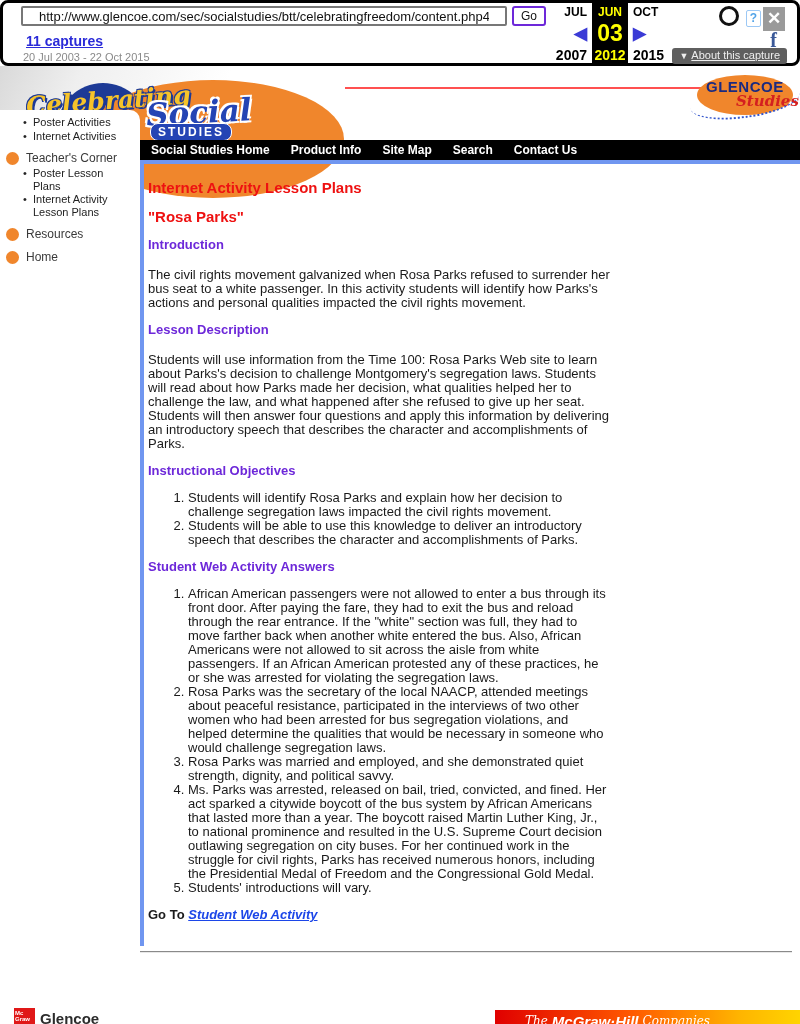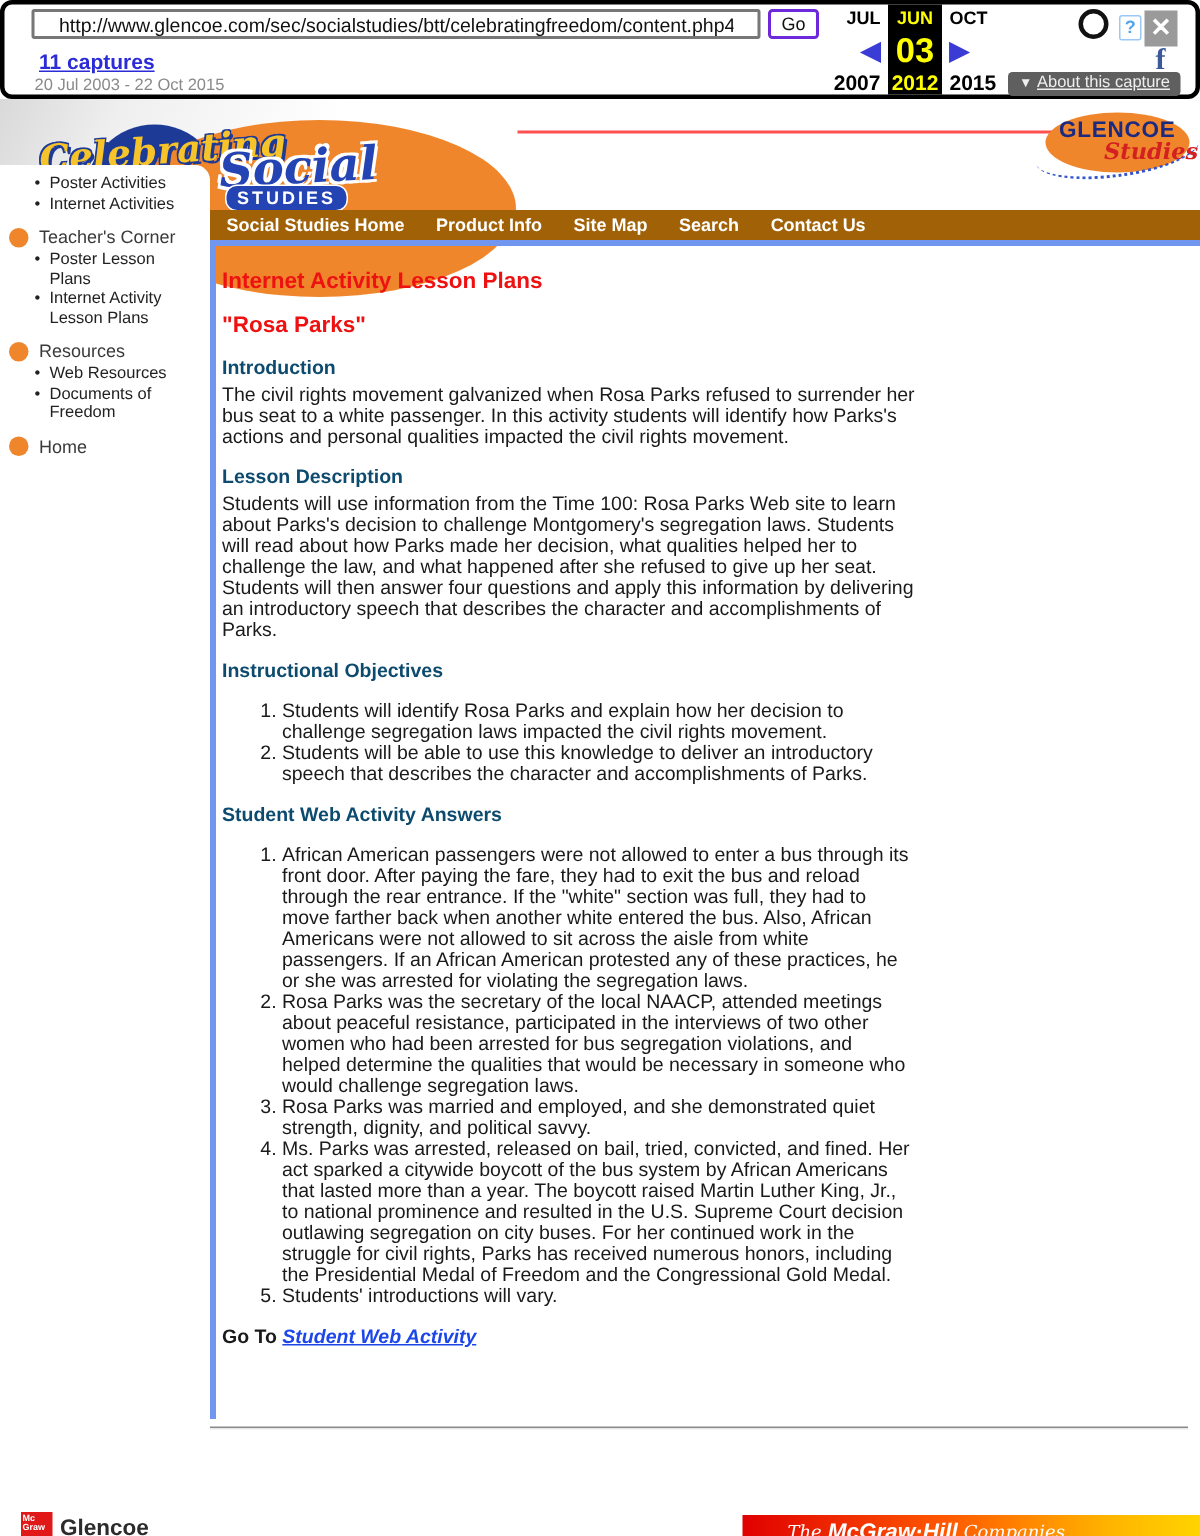--- a/index.html
+++ b/index.html
@@ -133,21 +133,21 @@
   }
   .go-online {
     position: absolute; left: 736px; top: 26px;
     font-family: "DejaVu Serif", serif; font-style: italic; font-weight: bold;
     font-size: 15px; color: #d42020; z-index: 4;
   }
 
   
   .navbar {
     position: absolute; top: 140px; left: 140px; width: 660px; height: 20px;
-    background: #a16207; display: flex; align-items: center; gap: 21px;
+    background: #000000; display: flex; align-items: center; gap: 21px;
     padding-left: 11px; z-index: 5;
   }
   .navbar span {
     color: #fff; font-size: 12px; font-weight: bold; cursor: pointer; white-space: nowrap;
   }
   .nav-strip {
     position: absolute; top: 160px; left: 140px; width: 660px; height: 4px;
     background: #7096f0; z-index: 5;
   }
   .content-border {
@@ -175,22 +175,22 @@
   }
   .sb-items li::before { content: "\2022"; position: absolute; left: 0; top: 0; }
 
   
   .main {
     position: absolute; left: 148px; top: 164px; width: 470px; z-index: 4;
     font-size: 13px; line-height: 14px;
   }
   .main h1 { font-size: 15px; line-height: 16px; color: #ee1111; margin-top: 16px; }
   .main h2 { font-size: 15px; line-height: 16px; color: #ee1111; margin-top: 13px; }
-  .main h3 { font-size: 13px; line-height: 14px; color: #0c4a6e; margin-top: 13px; }
-  .main p  { margin-top: 4px; width: 462px; }
+  .main h3 { font-size: 13px; line-height: 14px; color: #6d28d9; margin-top: 13px; }
+  .main p  { margin-top: 16px; width: 462px; }
   .main ol { margin: 13px 0 13px 0; padding-left: 40px; width: 462px; }
   .main ol li { margin-bottom: 0; }
   .goto-row { margin-top: 12px; font-weight: bold; }
   .goto-link { color: #1c46e8; text-decoration: underline; cursor: pointer; font-weight: bold; font-style: italic; }
 
   .bottom-rule {
     position: absolute; left: 140px; top: 951px; width: 652px; height: 2px;
     border-top: 1px solid #8a8a8a; border-bottom: 1px solid #e8e8e8; z-index: 3;
   }
 
@@ -278,24 +278,20 @@
     <ul class="sb-items">
       <li>Poster Lesson Plans</li>
       <li>Internet Activity Lesson Plans</li>
     </ul>
   </div>
   <div class="sb-group">
     <div class="sb-head">
       <span class="sb-dot"></span>
       <span>Resources</span>
     </div>
-    <ul class="sb-items">
-      <li>Web Resources</li>
-      <li>Documents of Freedom</li>
-    </ul>
   </div>
   <div class="sb-group">
     <div class="sb-head">
       <span class="sb-dot"></span>
       <span>Home</span>
     </div>
   </div>
 </div>
 
 <div class="main">

